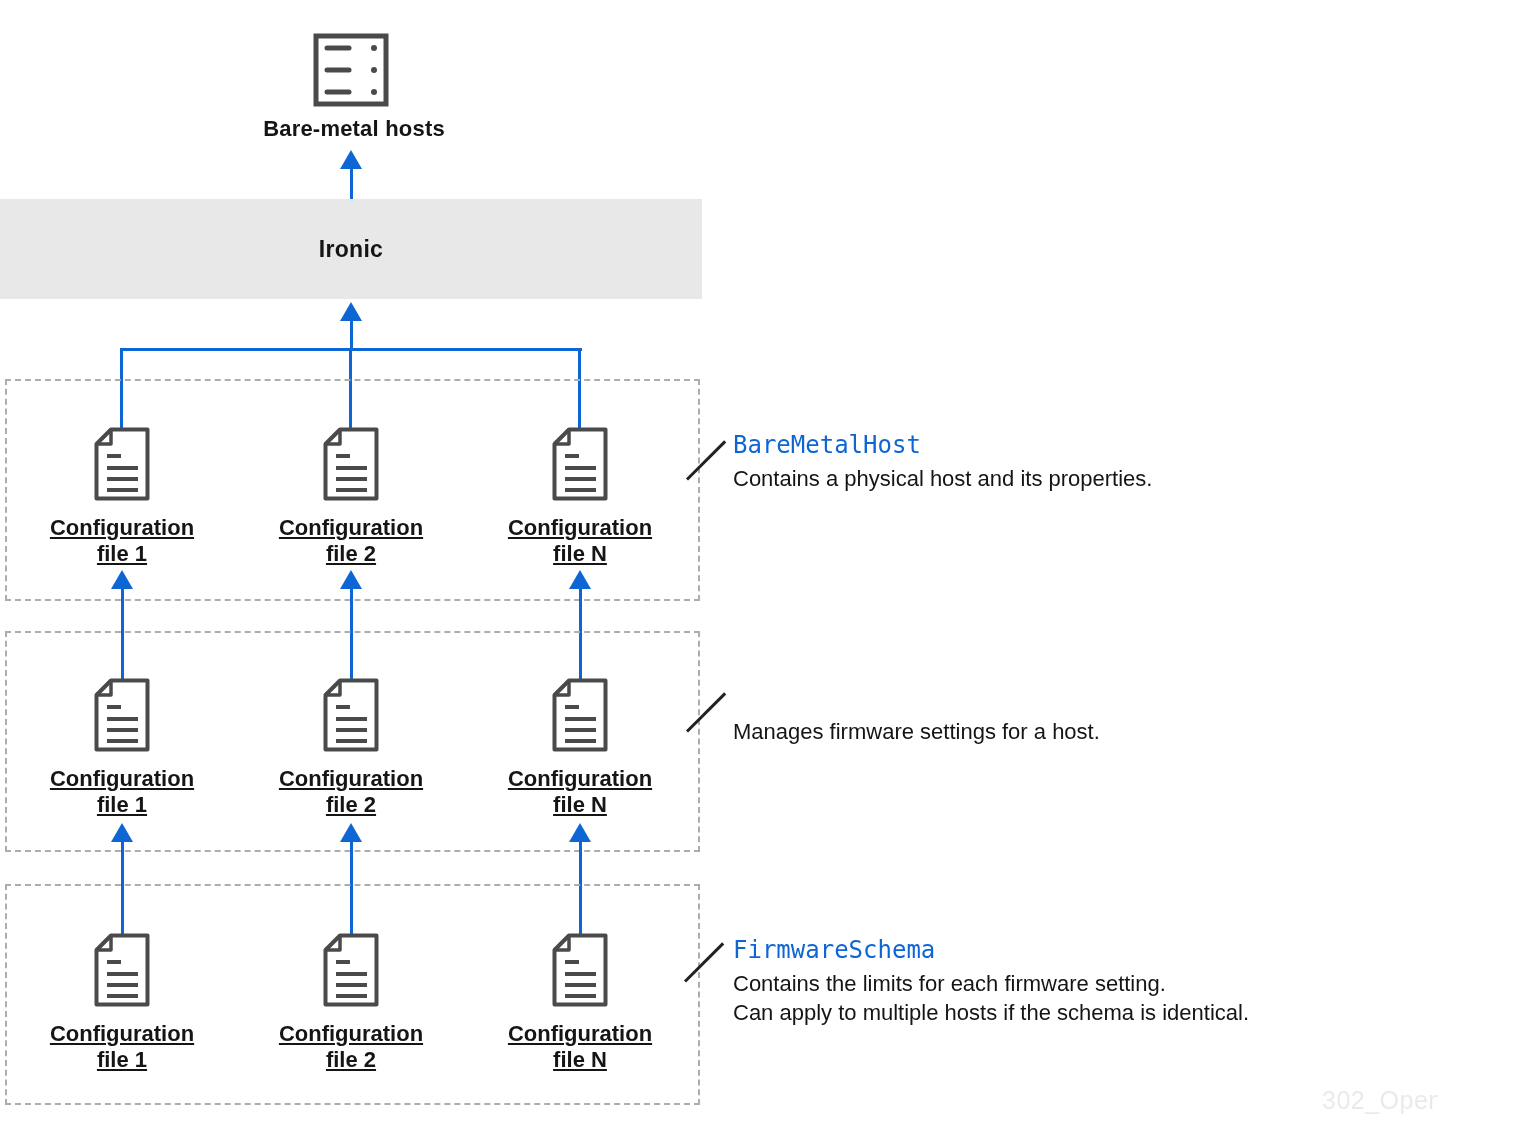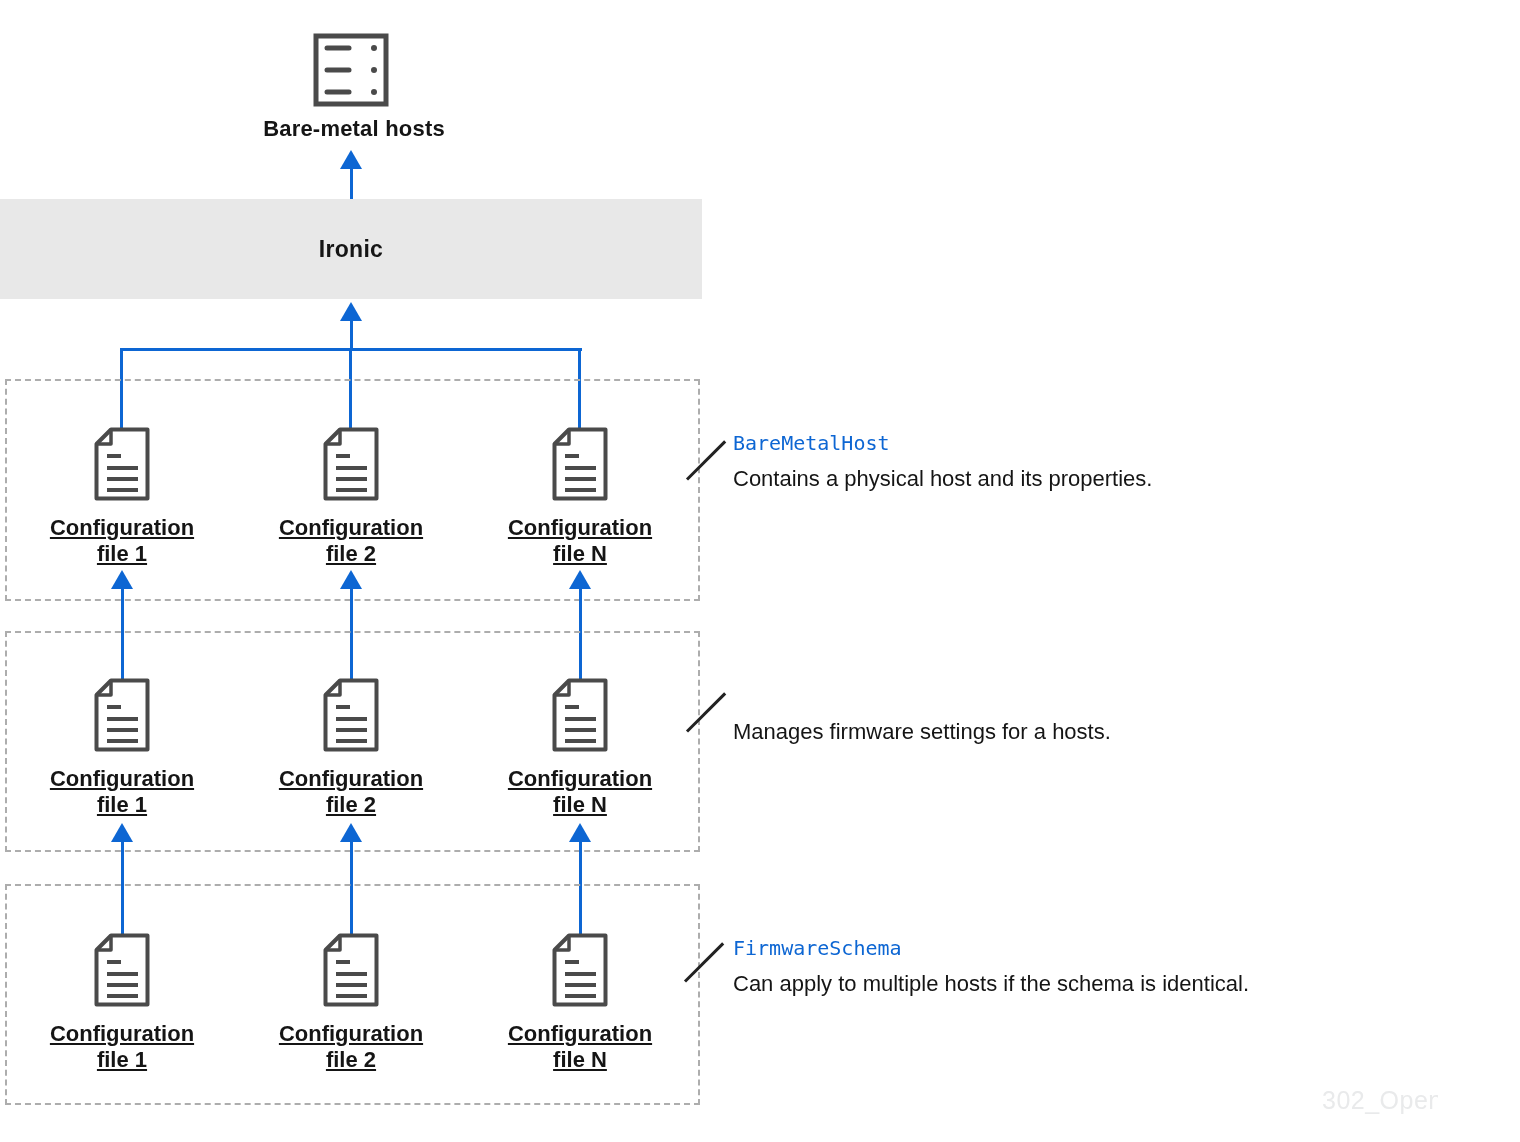--- a/index.html
+++ b/index.html
@@ -38,21 +38,21 @@
 
   
   .group-box{left:5px;width:695px;border:2px dashed var(--dash);background:transparent;}
 
   
   .file-label{width:210px;text-align:center;font-size:22px;font-weight:600;
               line-height:26px;color:var(--text);text-decoration:underline;}
 
   
   .ann-title{font-family:"DejaVu Sans Mono","Liberation Mono",monospace;
-             font-size:20px;color:var(--blue);white-space:nowrap;text-align:center;}
+             font-size:24px;color:var(--blue);white-space:nowrap;text-align:center;}
   .ann-desc{font-size:22px;line-height:29px;color:var(--text);white-space:nowrap;}
   .slash{width:54px;height:3px;background:#222;transform:rotate(-45deg);
          transform-origin:0 50%;}
 
   .watermark{left:1322px;top:1086px;width:198px;font-size:25px;font-weight:500;
              color:var(--watermark);letter-spacing:.5px;white-space:nowrap;}
 
   svg{display:block;}
 </style>
 </head>
@@ -257,23 +257,24 @@
   <div class="abs file-label" style="left:475px;top:1021px;">
     <div>Configuration</div>
     <div>file N</div>
   </div>
 
   <div class="abs slash" style="left:687px;top:478px;"></div>
   <div class="abs ann-title" style="left:733px;top:431px;">BareMetalHost</div>
   <div class="abs ann-desc" style="left:733px;top:464px;">Contains a physical host and its properties.</div>
 
   <div class="abs slash" style="left:687px;top:730px;"></div>
-  <div class="abs ann-desc" style="left:733px;top:717px;">Manages firmware settings for a hosts.</div>
+  <div class="abs ann-desc" style="left:733px;top:717px;">Manages firmware settings for a host.</div>
 
   <div class="abs slash" style="left:685px;top:980px;"></div>
   <div class="abs ann-title" style="left:733px;top:936px;">FirmwareSchema</div>
   <div class="abs ann-desc" style="left:733px;top:969px;">
+    <div>Contains the limits for each firmware setting.</div>
     <div>Can apply to multiple hosts if the schema is identical.</div>
   </div>
 
   <div class="abs watermark">302_OpenShift_0223</div>
 
 </div>
 
 </body></html>

